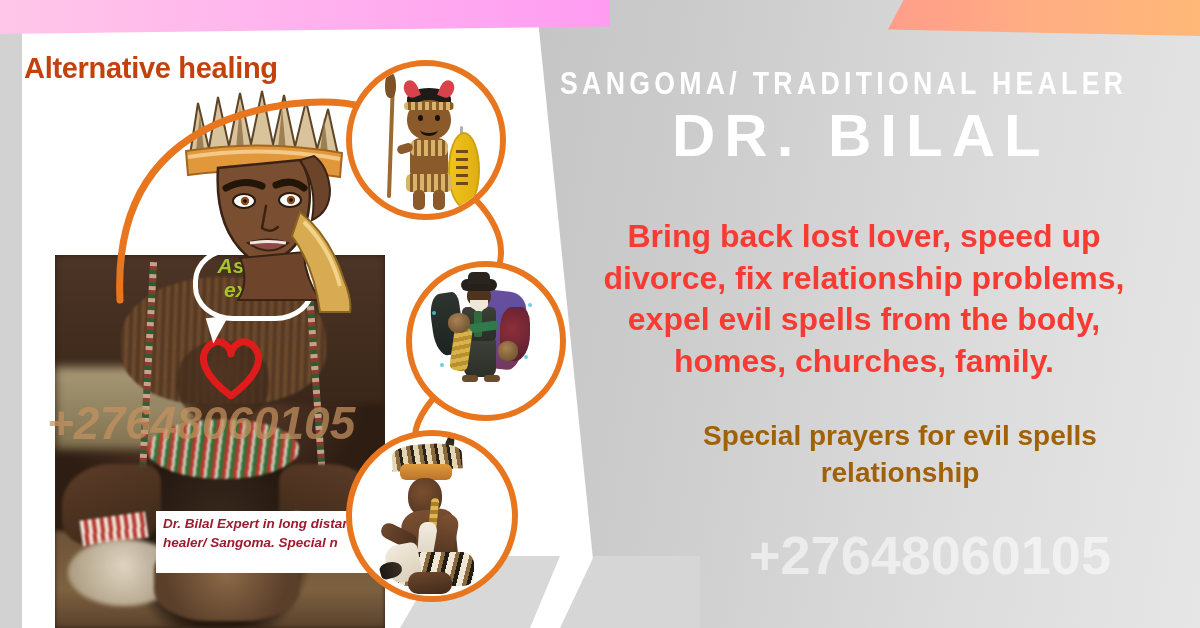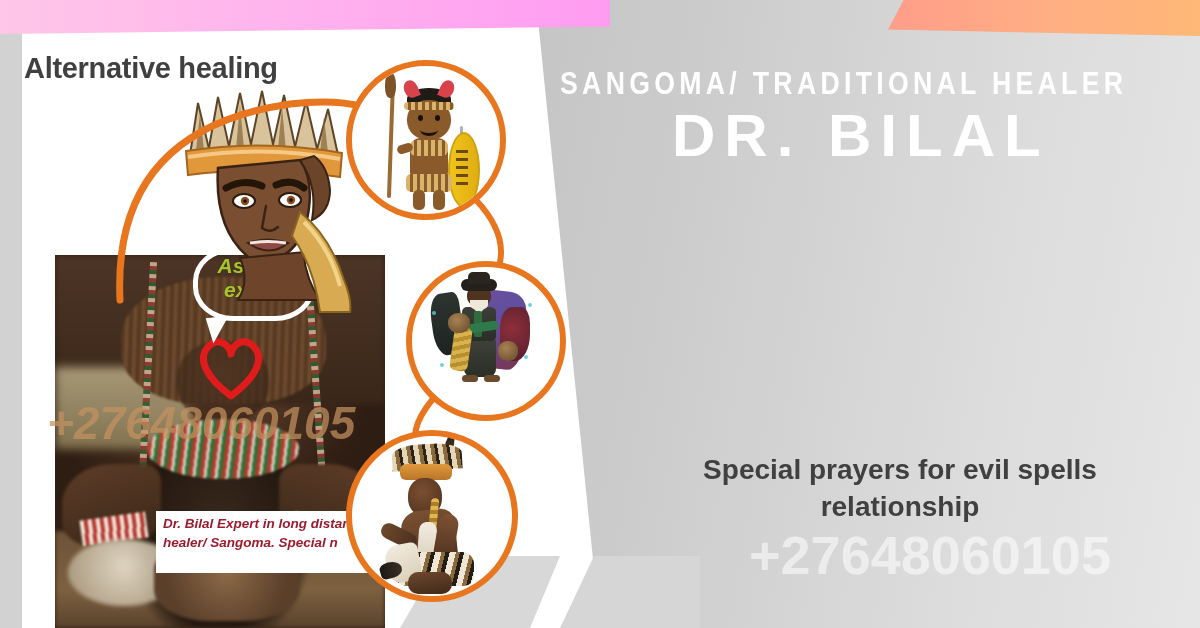--- a/index.html
+++ b/index.html
@@ -38,21 +38,21 @@
   }
   .orange-bar{
     position:absolute;right:0;top:0;width:312px;height:36px;
     background:linear-gradient(90deg,#ff9d8a 0%,#ffae83 50%,#ffb877 100%);
     clip-path:polygon(5% 0, 100% 0, 100% 100%, 0 82%);
   }
 
   
   .alt-healing{
     position:absolute;left:24px;top:52px;
-    font-size:29px;font-weight:bold;color:#404040;letter-spacing:-0.3px;
+    font-size:29px;font-weight:bold;color:#c2410c;letter-spacing:-0.3px;
     white-space:nowrap;
   }
 
   
   .kicker{
     position:absolute;left:560px;top:66px;width:620px;
     color:#ffffff;font-size:31px;font-weight:bold;
     letter-spacing:5px;white-space:nowrap;
     transform:scaleX(.86);transform-origin:left center;
   }
@@ -60,22 +60,22 @@
     position:absolute;left:672px;top:106px;
     color:#ffffff;font-size:60px;font-weight:bold;
     letter-spacing:9px;white-space:nowrap;line-height:1;
   }
   .red-block{
     position:absolute;left:548px;top:216px;width:632px;
     color:#f73b33;font-size:32px;font-weight:bold;
     text-align:center;line-height:1.30;
   }
   .black-block{
-    position:absolute;left:620px;top:452px;width:560px;
-    color:#404040;font-size:28px;font-weight:bold;
+    position:absolute;left:620px;top:418px;width:560px;
+    color:#a16207;font-size:28px;font-weight:bold;
     text-align:center;line-height:1.32;
   }
   .ghost-number{
     position:absolute;left:660px;top:524px;width:540px;
     color:rgba(255,255,255,0.55);
     font-size:54px;font-weight:bold;text-align:center;
     white-space:nowrap;letter-spacing:0px;
   }
 
   
@@ -481,20 +481,26 @@
     <div class="d-armL"></div>
     <div class="d-skirt"></div>
     <div class="d-skirtL"></div>
     <div class="d-leg"></div>
     <div class="d-bird"></div>
   </div>
 
   <div class="kicker">SANGOMA/ TRADITIONAL HEALER</div>
   <div class="bigname">DR. BILAL</div>
 
+  <div class="red-block">
+    <div>Bring back lost lover, speed up</div>
+    <div>divorce, fix relationship problems,</div>
+    <div>expel evil spells from the body,</div>
+    <div>homes, churches, family.</div>
+  </div>
 
   <div class="black-block">
     <div>Special prayers for  evil spells</div>
     <div>relationship</div>
   </div>
 
   <div class="ghost-number">+27648060105</div>
 
 </div>
 

